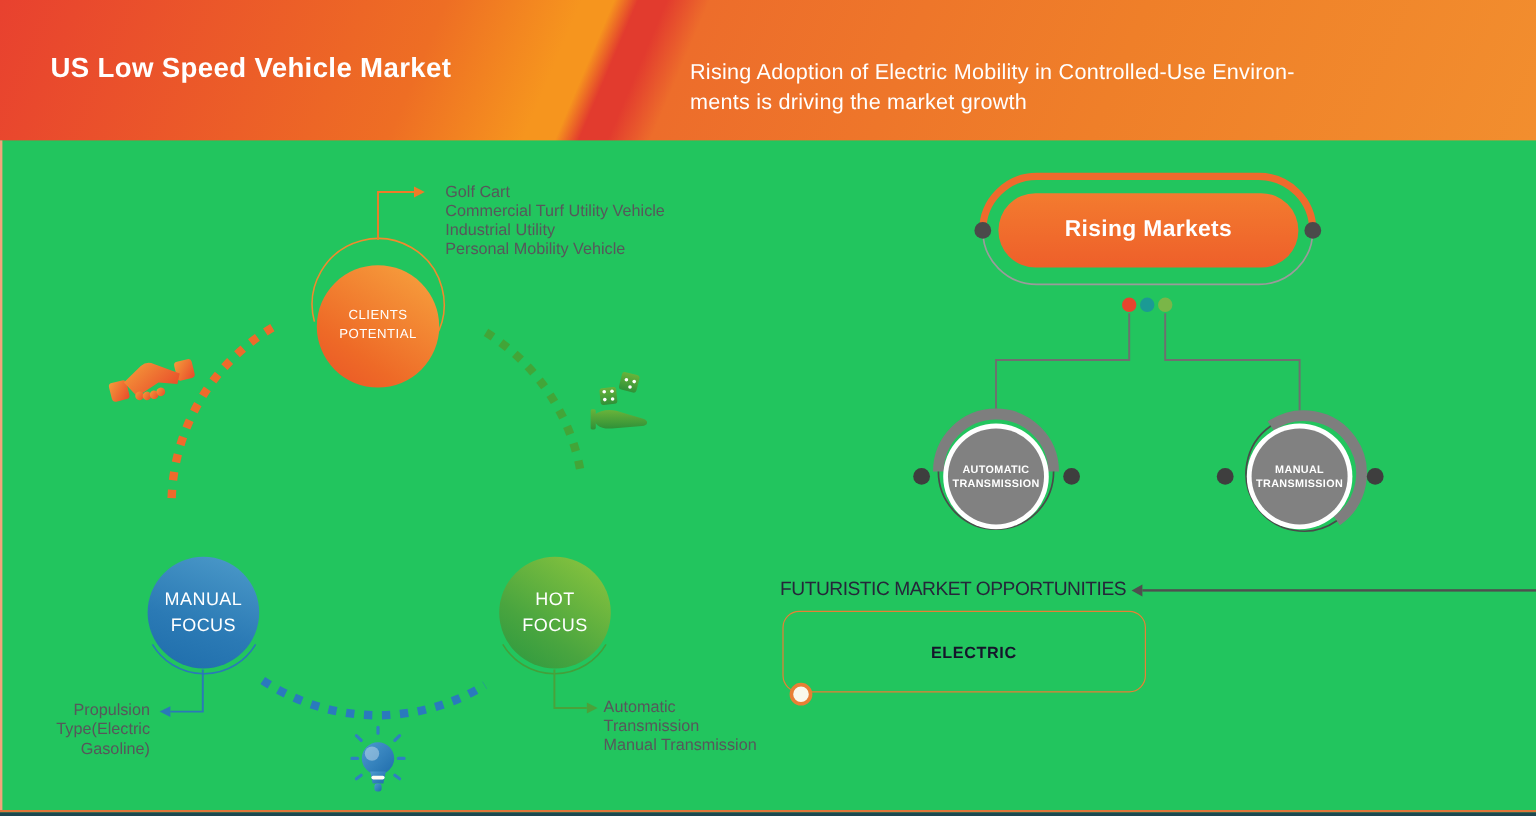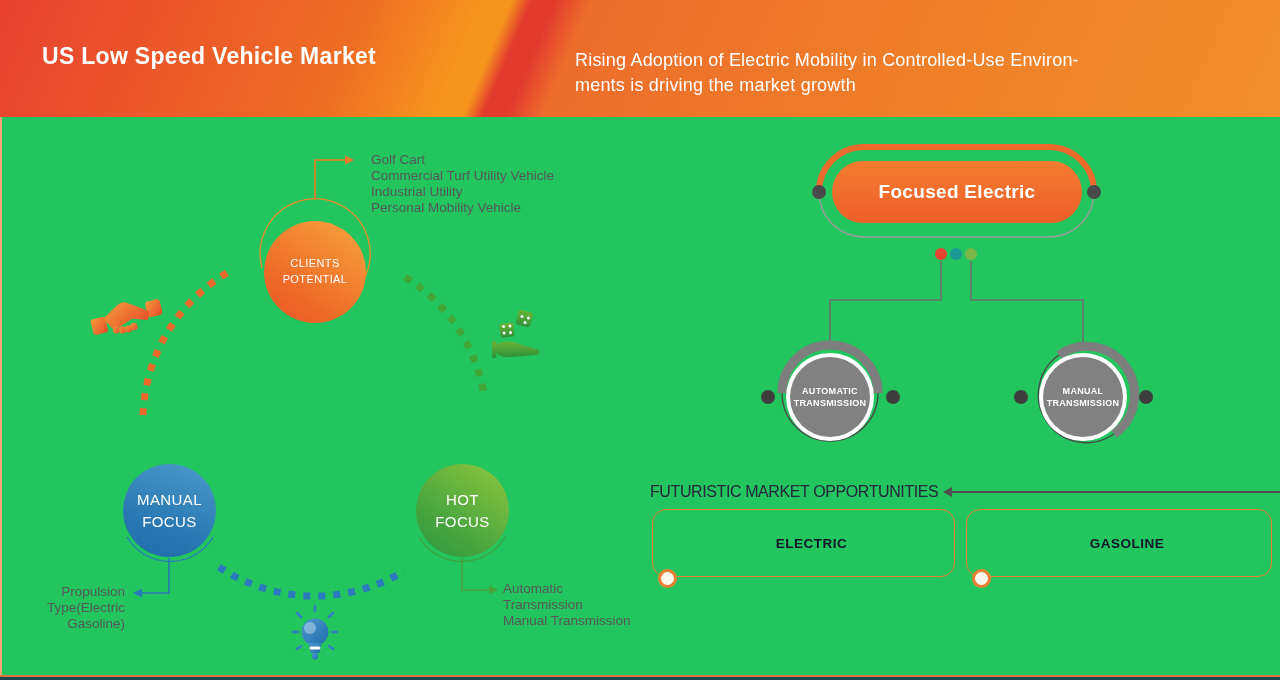--- a/index.html
+++ b/index.html
@@ -227,43 +227,39 @@
       <line x1="37" y1="42" x2="41" y2="45"></line>
     </g>
     <circle cx="23" cy="28" r="13.5" fill="url(#lbG)"></circle>
     <circle cx="18" cy="24" r="6" fill="rgba(255,255,255,0.35)"></circle>
     <path d="M16.5 39 L29.5 39 L27.5 49 L18.5 49 Z" fill="url(#lbG)"></path>
     <rect x="17.5" y="42.5" width="11" height="3" rx="1.5" fill="#fdfcf3"></rect>
     <rect x="20" y="49" width="6" height="6.5" rx="2.5" fill="url(#lbG)"></rect>
   </svg>
 
   <div class="pill">
-    <span>Focused Electric</span>
+    <span>Rising Markets</span>
   </div>
 
   <div class="trans-node trans-auto">
     <span>AUTOMATIC
 TRANSMISSION</span>
   </div>
   <div class="trans-node trans-manual">
     <span>MANUAL
 TRANSMISSION</span>
   </div>
 
   <div class="opp-heading-row">
     <span class="opp-heading">FUTURISTIC MARKET OPPORTUNITIES</span>
     <div class="opp-arrow"></div>
   </div>
 
   <div class="opp-box opp-box-electric">
     <span>ELECTRIC</span>
     <span class="opp-corner-circle"></span>
   </div>
-  <div class="opp-box opp-box-gasoline">
-    <span>GASOLINE</span>
-    <span class="opp-corner-circle"></span>
-  </div>
 
   <div class="left-edge"></div>
   <div class="bar-orange"></div>
   <div class="bar-teal"></div>
 
 </div>
 
 </body></html>

